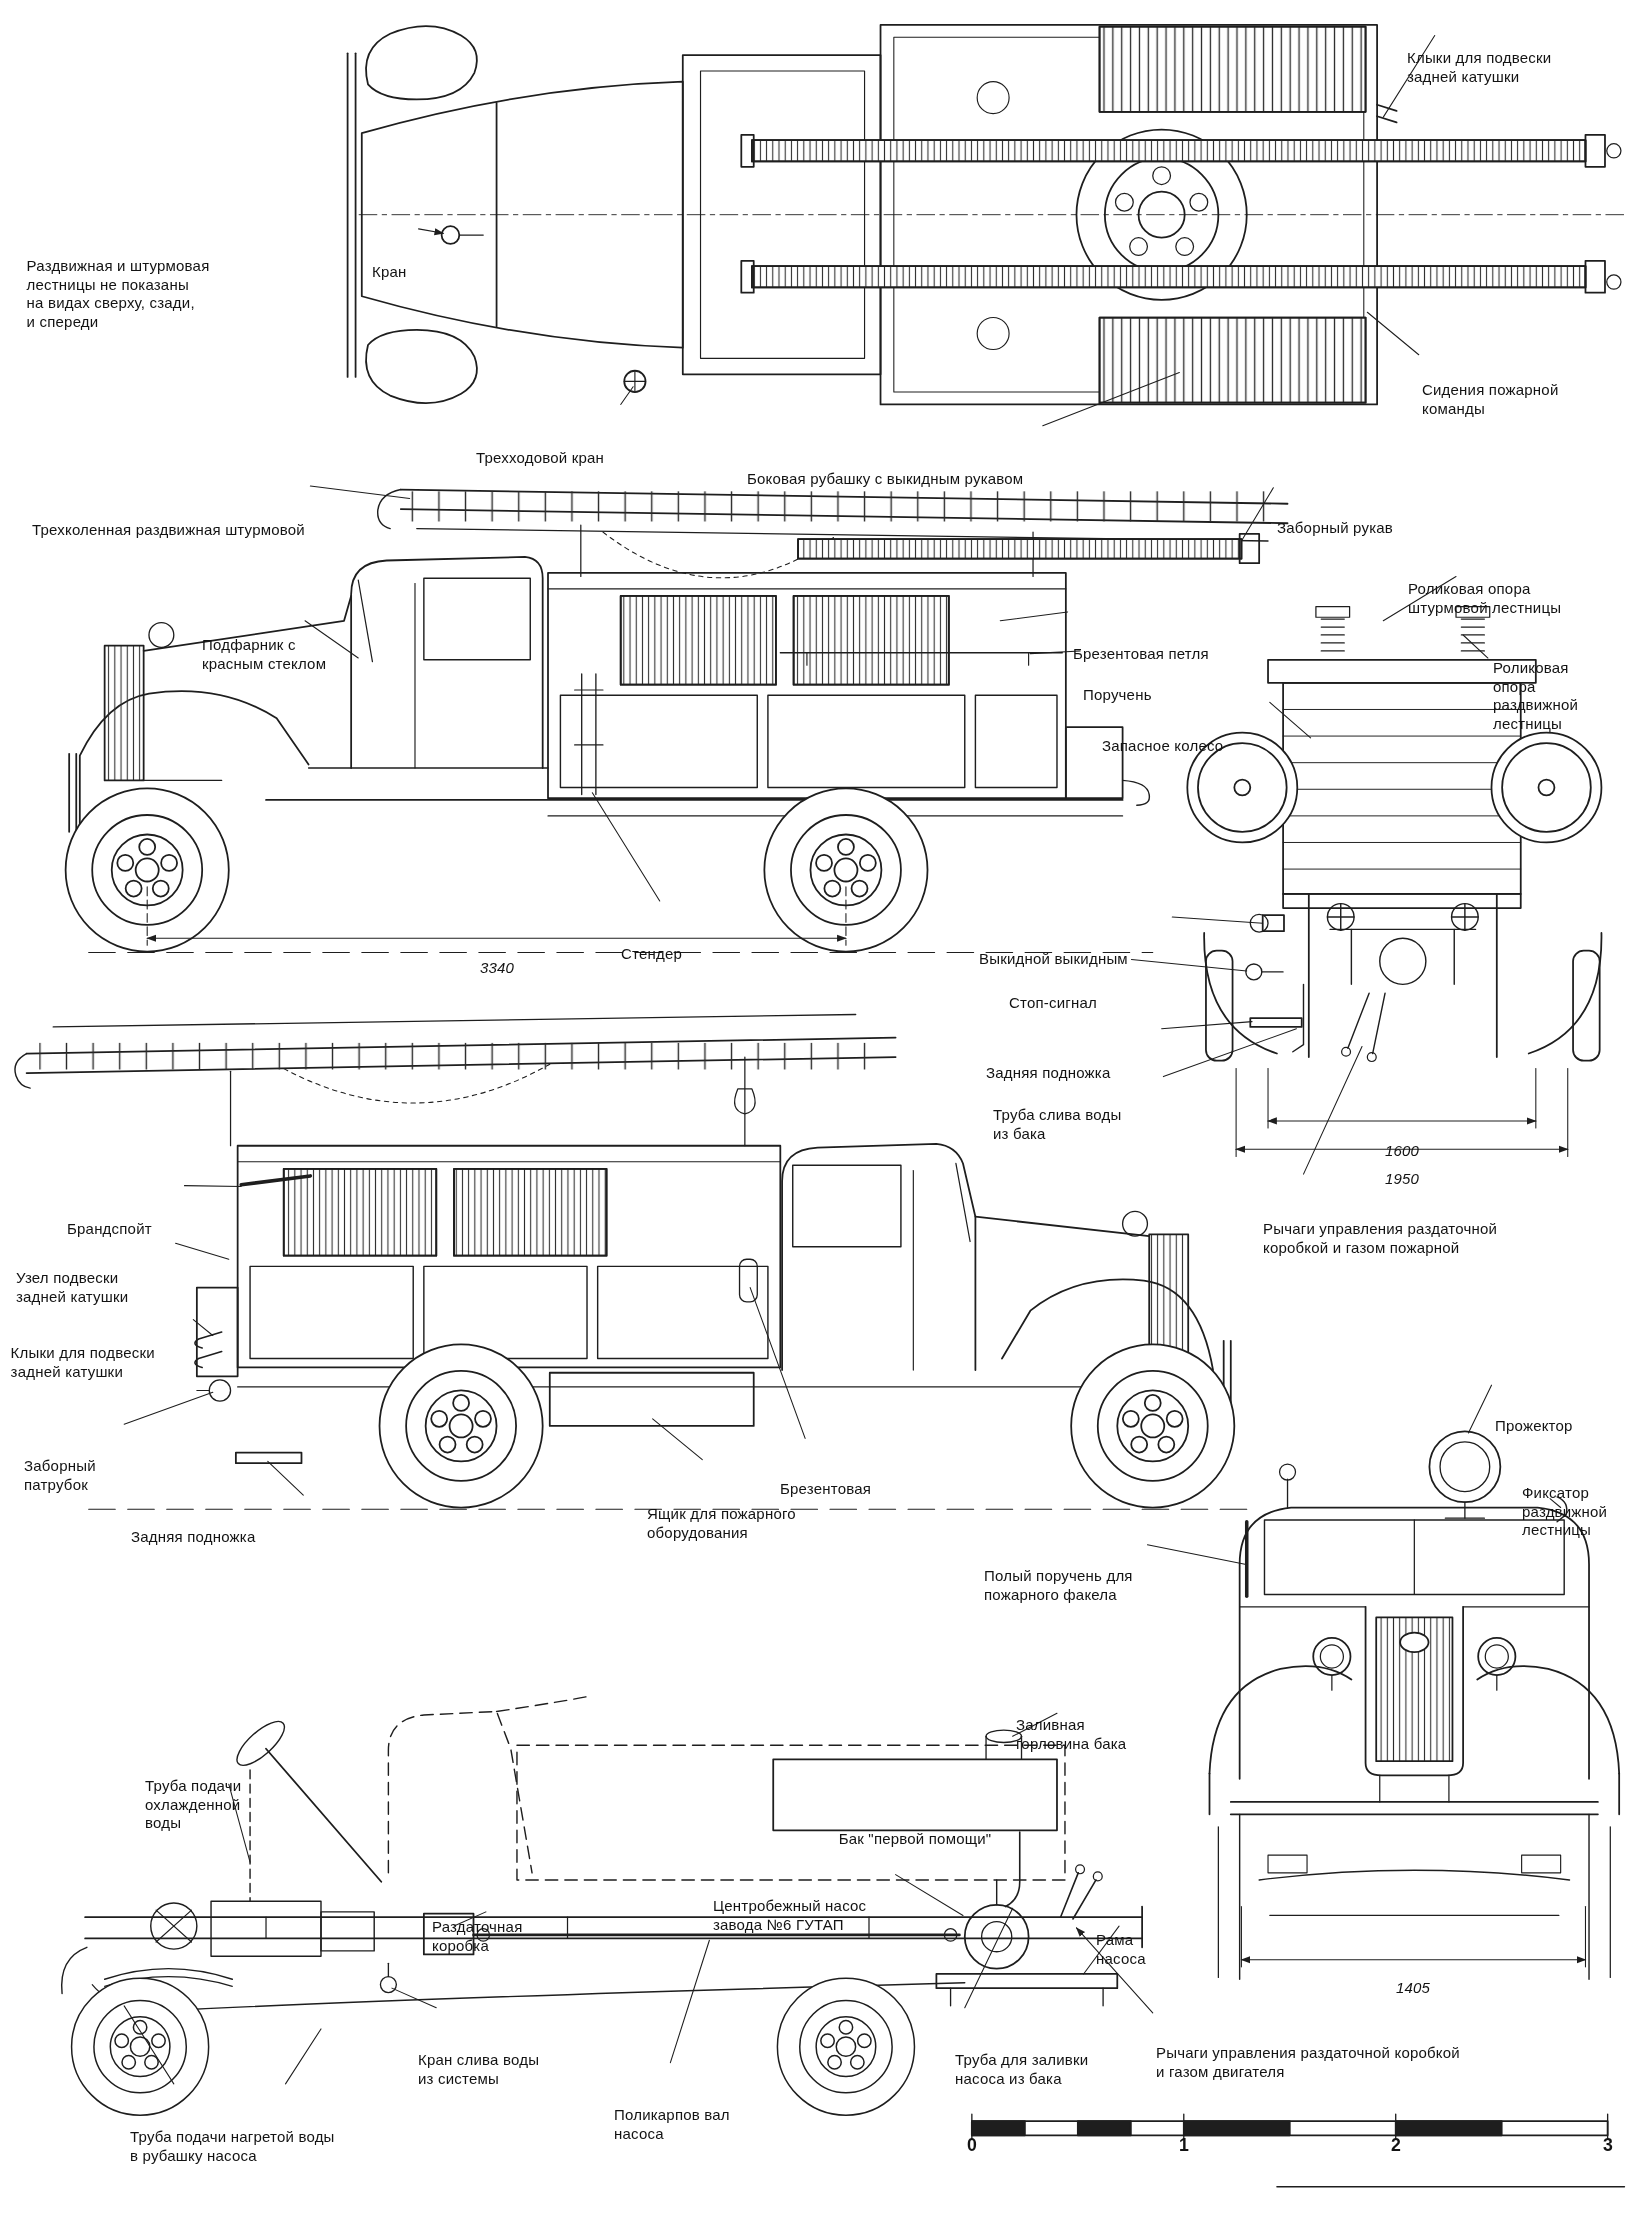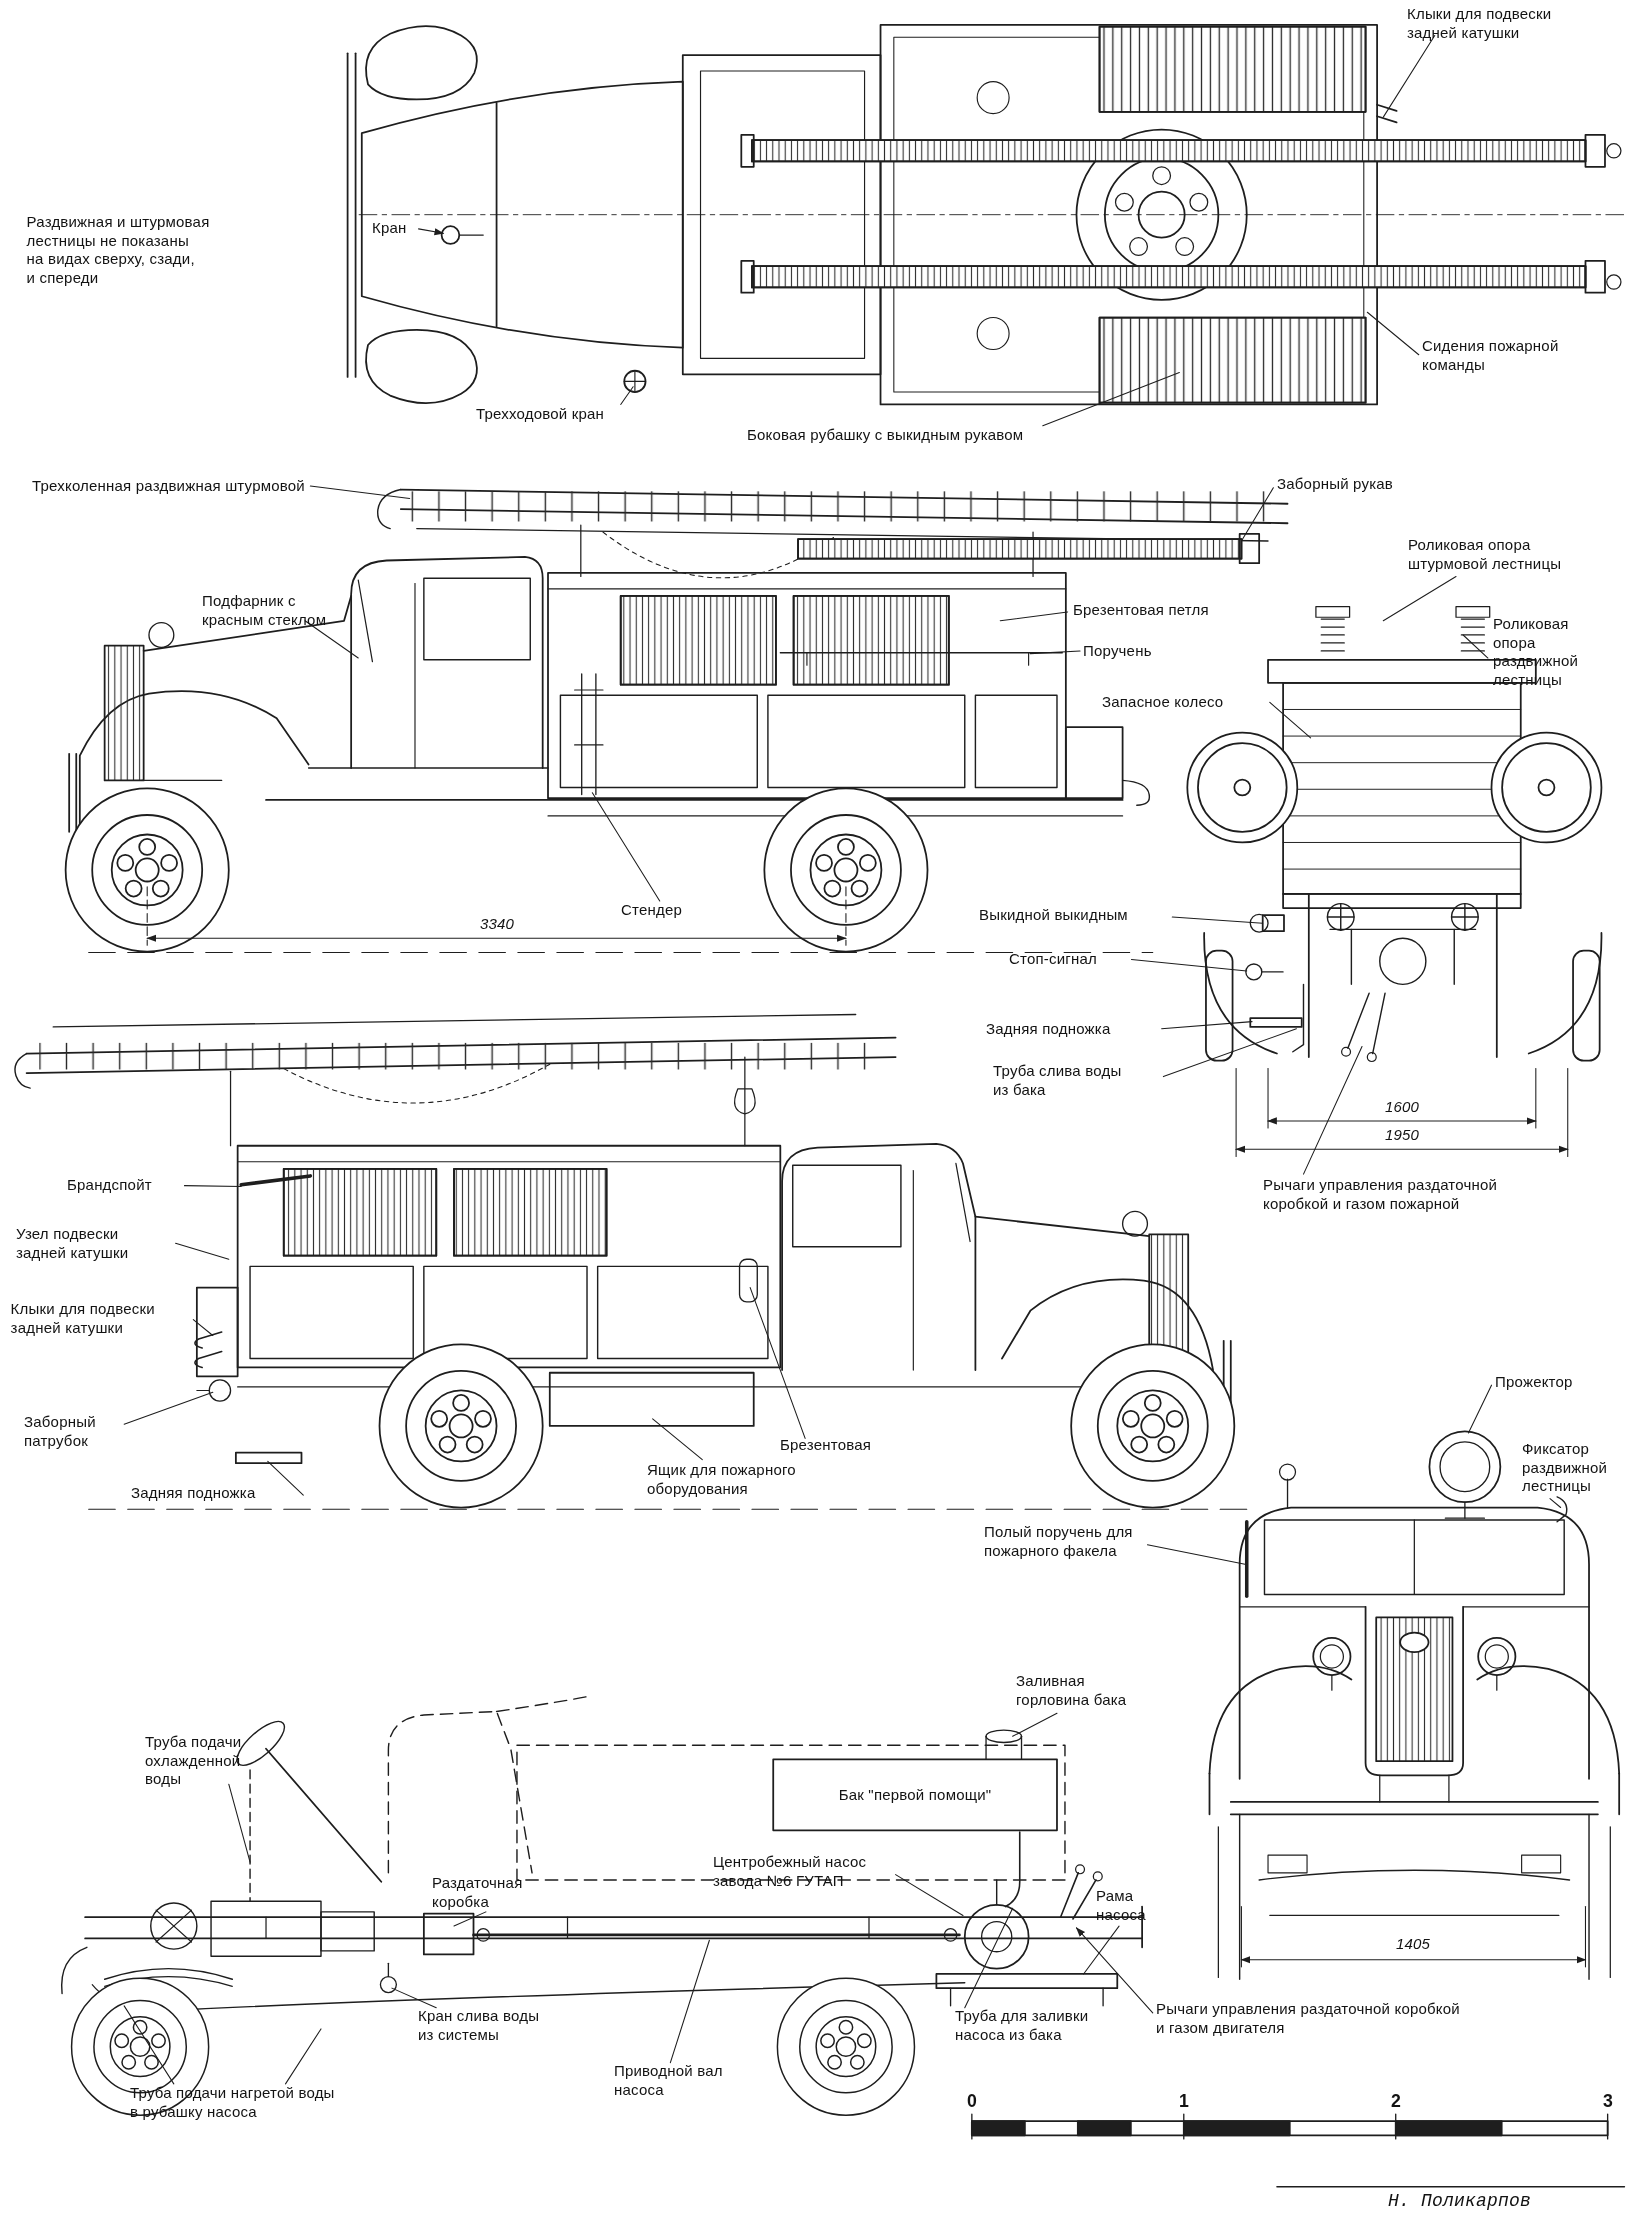--- a/index.html
+++ b/index.html
@@ -1,20 +1,20 @@
 <!DOCTYPE html>
 <html style="font-size:14px"><head>
 <meta charset="utf-8">
 <style>
   html,body{margin:0;padding:0;background:#ffffff;}
   .canvas{position:relative;width:1644px;height:2217px;background:#ffffff;overflow:hidden;
           font-family:"Liberation Sans",sans-serif;color:#131313;}
   .art{position:absolute;left:0;top:0;}
   .lbl{position:absolute;font:15px/1.24 "Liberation Sans",sans-serif;color:#131313;
-       white-space:pre-line;letter-spacing:0.2px;}
+       white-space:pre-line;letter-spacing:0.2px;margin-top:44px;}
   .dim{font-style:italic;transform:translateX(-50%);font-size:15px;}
   .center{transform:translateX(-50%);}
   .tick{font-size:17.7px;font-weight:600;transform:translateX(-50%);}
   .signature{font-family:Liberation Mono, monospace;font-style:italic;font-size:18px;}
 </style>
 </head>
 <body>
 
 <div class="canvas">
 
@@ -462,21 +462,21 @@
 горловина бака</div>
   <div class="lbl center" style="left:915px;top:1786px">Бак "первой помощи"</div>
   <div class="lbl" style="left:713px;top:1853px">Центробежный насос
 завода №6 ГУТАП</div>
   <div class="lbl" style="left:432px;top:1874px">Раздаточная
 коробка</div>
   <div class="lbl" style="left:1096px;top:1887px">Рама
 насоса</div>
   <div class="lbl" style="left:418px;top:2007px">Кран слива воды
 из системы</div>
-  <div class="lbl" style="left:614px;top:2062px">Приводной вал
+  <div class="lbl" style="left:614px;top:2062px">Поликарпов вал
 насоса</div>
   <div class="lbl" style="left:955px;top:2007px">Труба для заливки
 насоса из бака</div>
   <div class="lbl" style="left:1156px;top:2000px">Рычаги управления раздаточной коробкой
 и газом двигателя</div>
   <div class="lbl" style="left:130px;top:2084px">Труба подачи нагретой воды
 в рубашку насоса</div>
 
   <div class="lbl dim" style="left:497px;top:915px">3340</div>
   <div class="lbl dim" style="left:1402px;top:1098px">1600</div>

